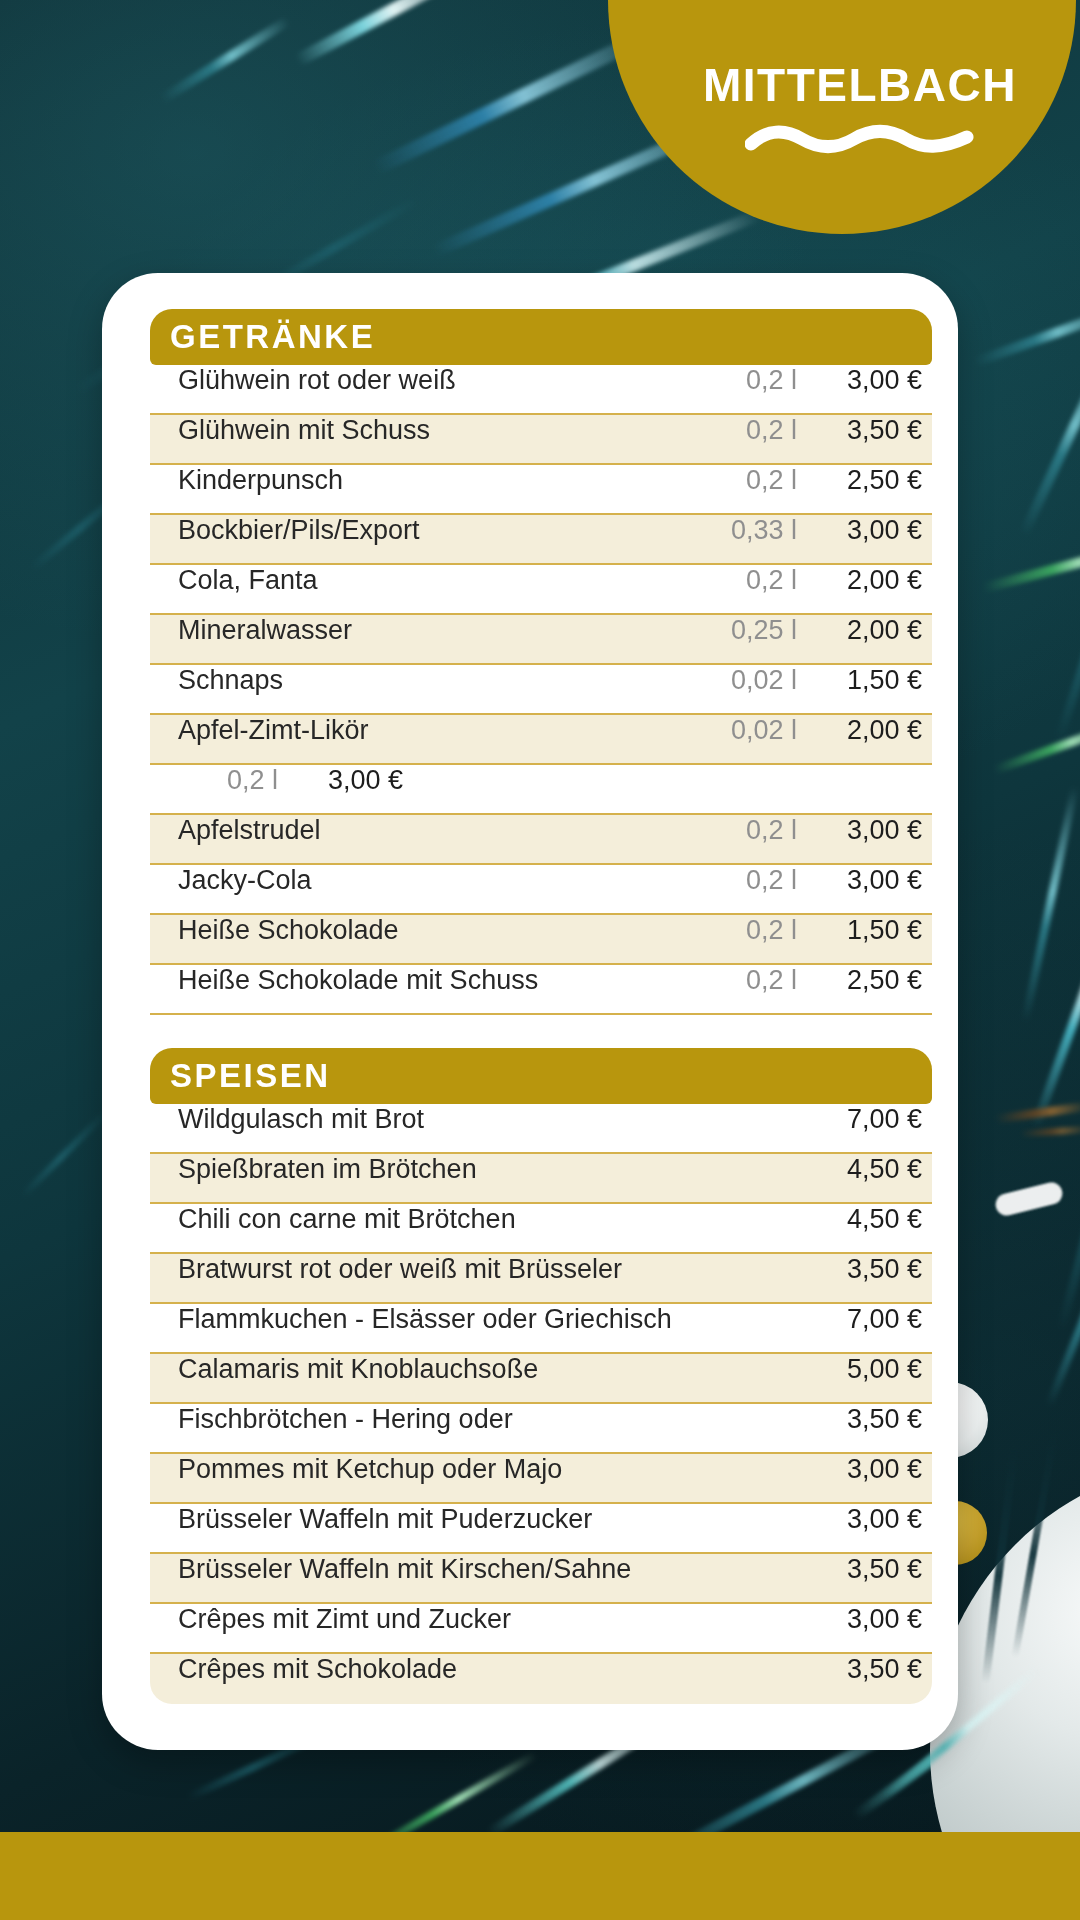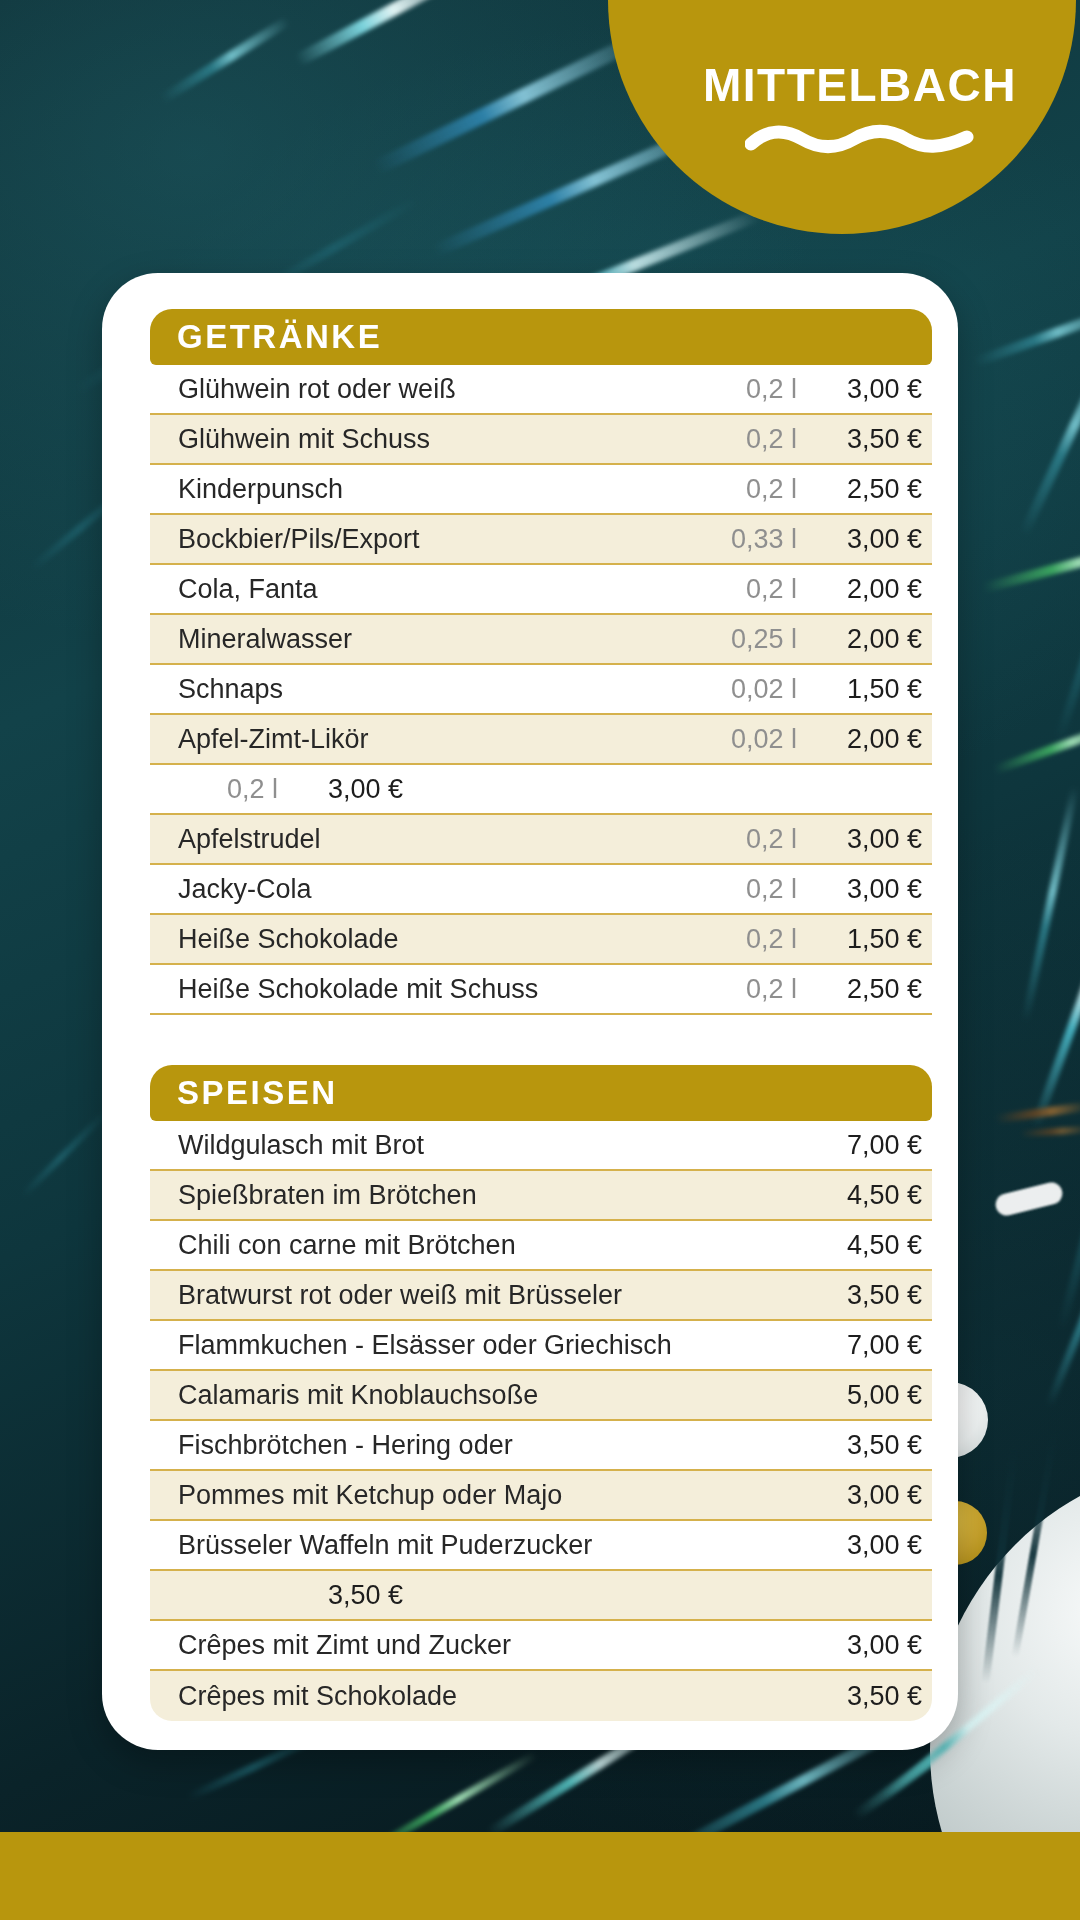--- a/index.html
+++ b/index.html
@@ -45,26 +45,26 @@
   
   .logo-circle{position:absolute;left:608px;top:-234px;width:468px;height:468px;border-radius:50%;
     background:var(--gold,#b8960d);z-index:2;}
   .brand{position:absolute;left:0;top:292px;width:100%;text-align:center;transform:translateX(18px);
     color:#ffffff;font-weight:bold;font-size:46px;letter-spacing:1.5px;}
   .wave{position:absolute;top:356px;left:50%;transform:translateX(calc(-50% + 18px));}
   
   .card{position:absolute;left:102px;top:273px;width:856px;height:1477px;background:#ffffff;
     border-radius:56px;z-index:3;box-shadow:0 12px 34px rgba(0,0,0,.28);
     padding:36px 26px 0 48px;box-sizing:border-box;}
-  .menu-section + .menu-section{margin-top:50px;}
+  .menu-section + .menu-section{margin-top:33px;}
   .section-header{height:56px;background:var(--gold,#b8960d);border-radius:22px 22px 6px 6px;
-    display:flex;align-items:center;padding-left:27px;box-sizing:border-box;
+    display:flex;align-items:center;padding-left:20px;box-sizing:border-box;
     color:#ffffff;font-weight:bold;font-size:33px;letter-spacing:2.5px;}
   .row{height:50px;box-sizing:border-box;border-bottom:2px solid var(--separator,#d5b14c);
-    display:flex;align-items:center;padding:0 10px 0 28px;font-size:27px;color:var(--text,#272727);
+    display:flex;align-items:flex-start;padding:0 10px 0 28px;font-size:27px;color:var(--text,#272727);
     background:#ffffff;}
   .row.alt{background:var(--cream,#f4eeda);}
   .iname{flex:1 1 auto;white-space:nowrap;overflow:hidden;}
   .iqty{flex:0 0 100px;text-align:right;color:var(--qty,#8f8f8f);}
   .iprice{flex:0 0 125px;text-align:right;color:var(--price,#1d1d1d);}
   .menu-section:last-child .row:last-child{border-bottom:none;border-radius:0 0 22px 22px;}
   
   .footer-bar{position:absolute;left:0;top:1832px;width:1080px;height:88px;
     background:var(--gold,#b8960d);z-index:5;}
 </style>
@@ -226,20 +226,21 @@
             <span class="iname">Pommes mit Ketchup oder Majo</span>
             <span class="iqty"></span>
             <span class="iprice">3,00 €</span>
           </div>
           <div class="row">
             <span class="iname">Brüsseler Waffeln mit Puderzucker</span>
             <span class="iqty"></span>
             <span class="iprice">3,00 €</span>
           </div>
           <div class="row alt">
+            <span class="iname">Brüsseler Waffeln mit Kirschen/Sahne</span>
             <span class="iqty"></span>
             <span class="iprice">3,50 €</span>
           </div>
           <div class="row">
             <span class="iname">Crêpes mit Zimt und Zucker</span>
             <span class="iqty"></span>
             <span class="iprice">3,00 €</span>
           </div>
           <div class="row alt">
             <span class="iname">Crêpes mit Schokolade</span>

